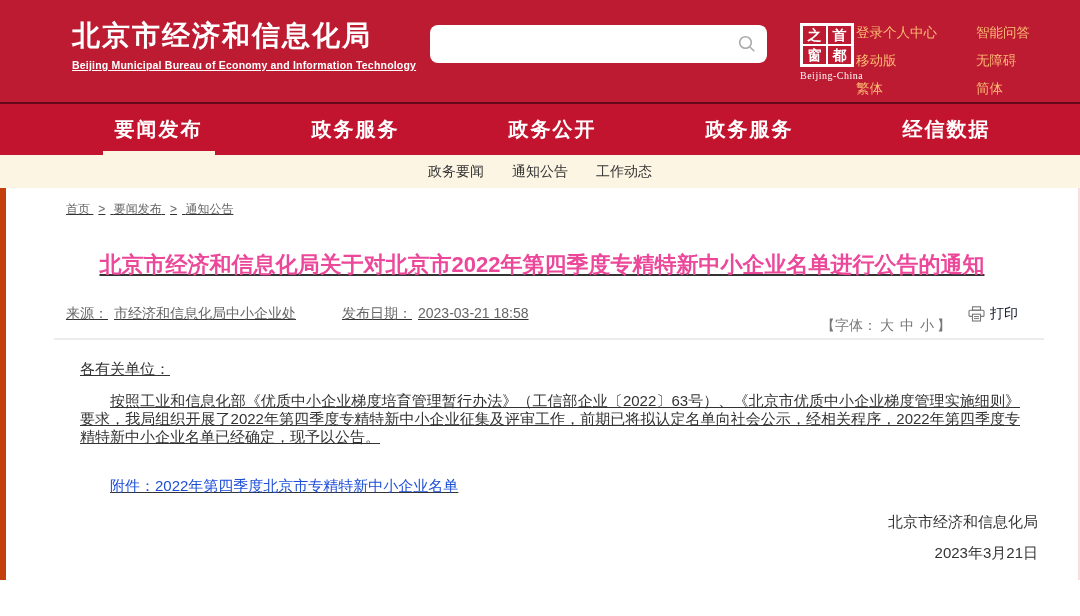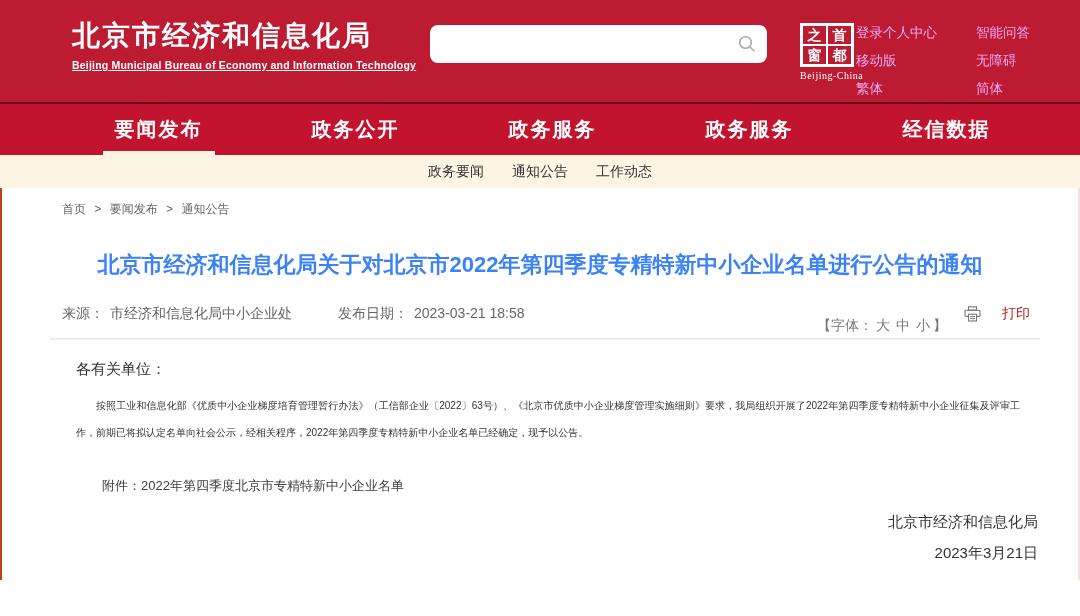--- a/index.html
+++ b/index.html
@@ -19,46 +19,46 @@
   .scope { position:absolute; left:430px; top:69px; display:flex; align-items:center; gap:22px; color:#fff; font-size:13px; }
   .scope-opt { display:inline-flex; align-items:center; cursor:pointer; }
   .rdo { width:11px; height:11px; border-radius:50%; margin-right:7px; flex:0 0 auto; }
   .ring { border:2px solid #fff; }
   .dot  { background:#fff; }
   .u { text-decoration:underline; }
   .logo { position:absolute; left:800px; top:23px; text-align:center; color:#fff; cursor:pointer; }
   .logo-grid { width:54px; height:44px; border:2px solid #fff; display:grid; grid-template-columns:1fr 1fr; grid-template-rows:1fr 1fr; }
   .logo-grid span { display:flex; align-items:center; justify-content:center; font-size:14px; font-weight:bold; border:1px solid #fff; line-height:1; }
   .logo-cap { font-family:"Liberation Serif","DejaVu Serif",serif; font-size:10px; margin-top:3px; letter-spacing:0.5px; white-space:nowrap; }
-  .qlinks { position:absolute; left:856px; top:24px; display:grid; grid-template-columns:100px auto; column-gap:20px; row-gap:10px; color:#f0abfc; font-size:13.5px; }
+  .qlinks { position:absolute; left:856px; top:24px; display:grid; grid-template-columns:100px auto; column-gap:20px; row-gap:10px; color:#fdba74; font-size:13.5px; }
   .qlinks span { cursor:pointer; white-space:nowrap; }
   
   .hdr-divider { height:2px; background:#63091a; }
   .nav { height:51px; background:#c3142f; }
   .nav-inner { margin-left:60px; width:985px; height:100%; display:flex; }
   .nav-item { flex:1; position:relative; display:flex; align-items:center; justify-content:center; color:#fff; font-size:20px; font-weight:bold; letter-spacing:2px; cursor:pointer; }
   .nav-underline { position:absolute; bottom:0; left:50%; transform:translateX(-50%); width:112px; height:4px; background:#fdf5e3; }
   .subnav { height:33px; background:#fdf5e3; display:flex; align-items:center; padding-left:428px; gap:28px; font-size:14px; color:#333; }
   .subnav span { cursor:pointer; }
   
-  .content { position:relative; height:392px; border-left:2px solid #c2410c; border-right:2px solid #f6dfdf; background:#fff; overflow:hidden; }
+  .content { position:relative; height:392px; border-left:6px solid #c2410c; border-right:2px solid #f6dfdf; background:#fff; overflow:hidden;text-decoration:underline; }
   .crumb { margin:13px 0 0 60px; font-size:12px; color:#666; }
   .crumb .sep { margin:0 5px; color:#666; }
   .crumb .crumb-item { cursor:pointer; }
-  .title { margin:32px 45px 0; text-align:center; font-size:22px; font-weight:bold; color:#3b82f6; line-height:1.4; }
+  .title { margin:32px 45px 0; text-align:center; font-size:22px; font-weight:bold; color:#ec4899; line-height:1.4; }
   .meta { position:relative; margin:24px 0 0 60px; height:20px; font-size:14px; color:#666; }
   .meta .m-val { margin-left:6px; }
   .meta .date-label { margin-left:46px; }
   .font-ctl { position:absolute; left:755px; top:12px; color:#777; white-space:nowrap; }
   .font-ctl .fs { cursor:pointer; margin:0 3px; }
-  .print { position:absolute; left:902px; top:0; display:inline-flex; align-items:center; gap:21px; color:#b91c1c; cursor:pointer; }
+  .print { position:absolute; left:902px; top:0; display:inline-flex; align-items:center; gap:5px; color:#0f172a; cursor:pointer; }
   .rule { margin:13px 0 0 48px; width:990px; height:2px; background:#ececec; }
   .salute { margin:20px 0 0 74px; font-size:15px; color:#333; }
-  .para { margin:13px 58px 0 74px; font-size:10px; color:#333; line-height:27px; text-indent:2em; text-align:justify; }
-  .attach { margin:31px 0 0 74px; font-size:13px; color:#404040; text-indent:2em; }
+  .para { margin:13px 58px 0 74px; font-size:15px; color:#333; line-height:18px; text-indent:2em; text-align:justify; }
+  .attach { margin:31px 0 0 74px; font-size:15px; color:#1d4ed8; text-indent:2em; }
   .attach-link { cursor:pointer; }
   .sig { position:absolute; right:40px; bottom:12px; text-align:right; font-size:15px; color:#333; line-height:31px; }
 </style>
 </head>
 <body>
 
 <div class="page">
 
   <header class="hdr">
     <div class="brand">
@@ -99,24 +99,24 @@
 
   <div class="hdr-divider"></div>
 
   <nav class="nav">
     <div class="nav-inner">
       <div class="nav-item active">
         <span>要闻发布</span>
         <span class="nav-underline"></span>
       </div>
       <div class="nav-item">
-        <span>政务公开</span>
+        <span>政务服务</span>
       </div>
       <div class="nav-item">
-        <span>政务服务</span>
+        <span>政务公开</span>
       </div>
       <div class="nav-item">
         <span>政务服务</span>
       </div>
       <div class="nav-item">
         <span>经信数据</span>
       </div>
     </div>
   </nav>
 

